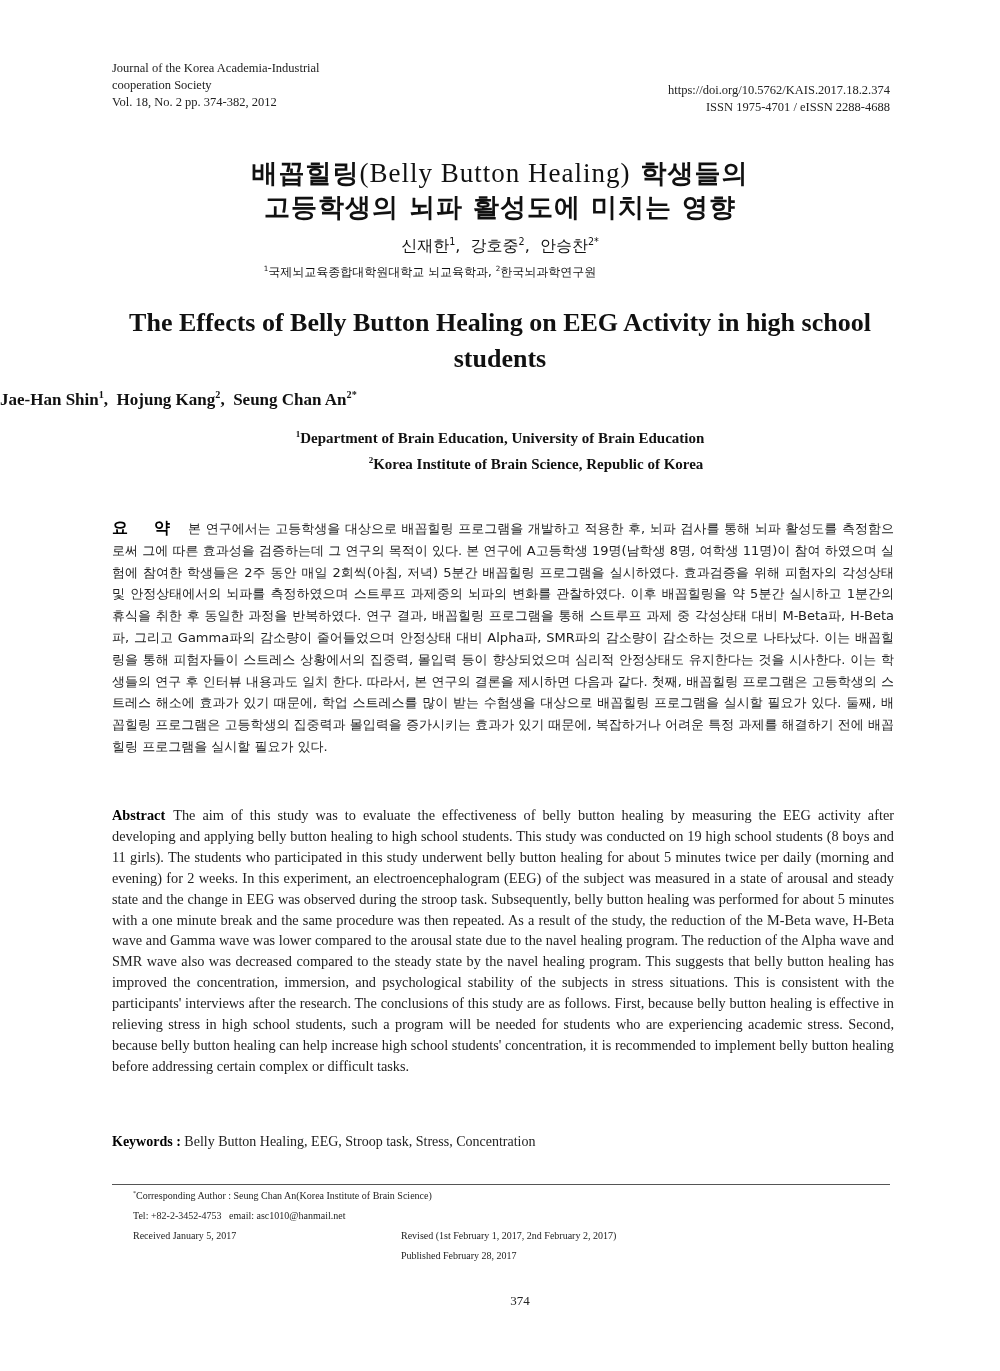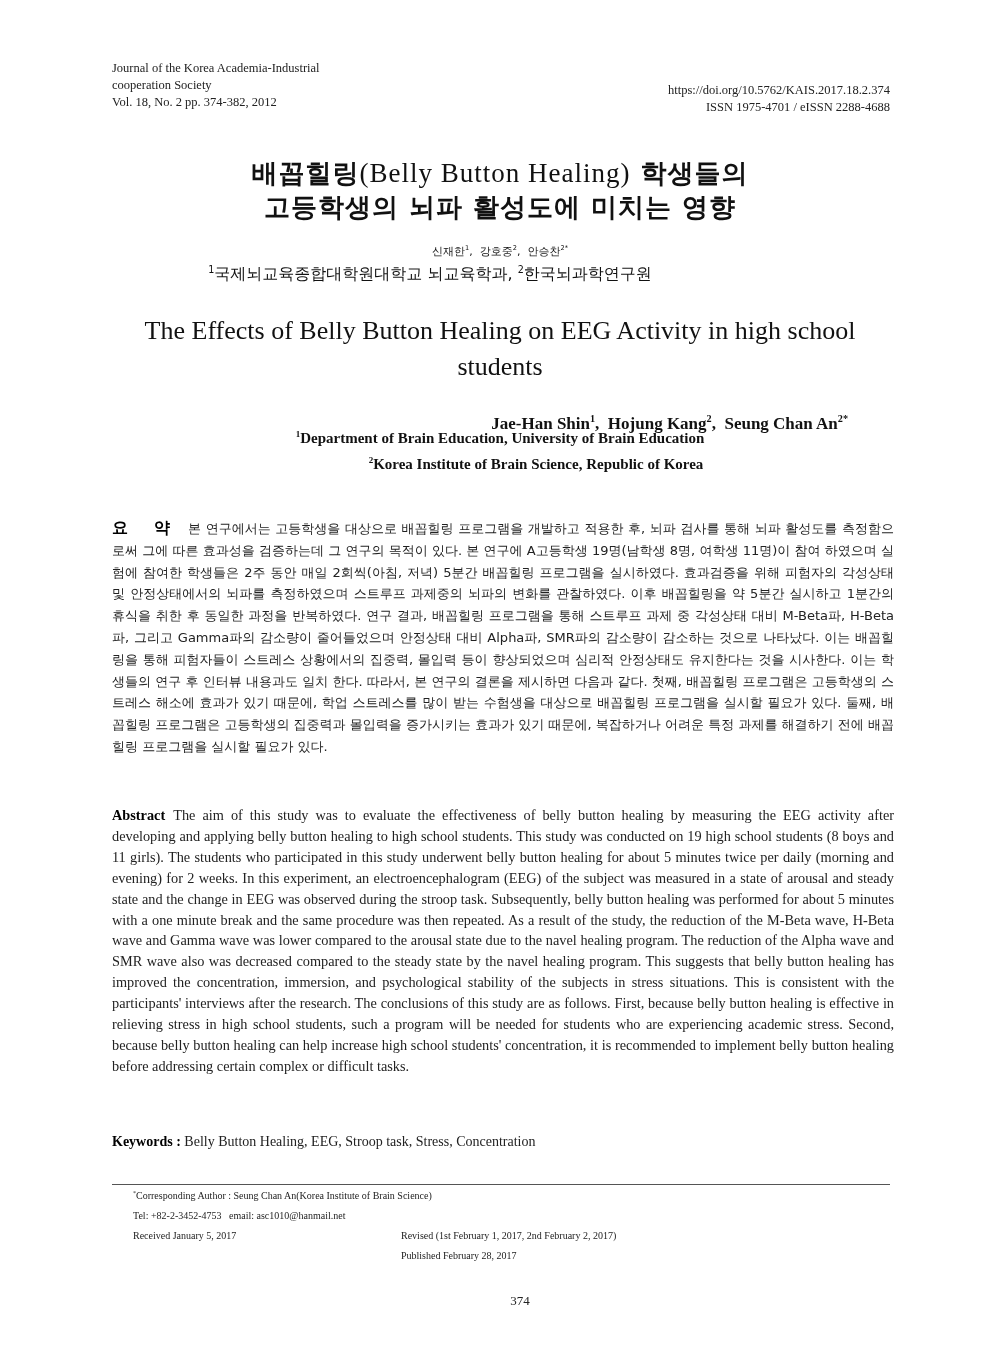--- a/index.html
+++ b/index.html
@@ -3,25 +3,25 @@
 <meta charset="utf-8">
 <style>
   html, body { margin: 0; padding: 0; background: #ffffff; }
   body { width: 1000px; height: 1371px; position: relative; overflow: hidden; color: #111; font-family: "Liberation Serif", serif; }
   .abs { position: absolute; }
   .hdr { font-size: 12.5px; line-height: 17px; color: #222; }
   .hdr-left { left: 112px; top: 60px; }
   .hdr-right { right: 110px; top: 65px; text-align: right; margin-top: 17px; }
   .kr-title { left: 0; width: 1000px; top: 156px; text-align: center; font-size: 26px; line-height: 34px; font-weight: bold; font-family: "DejaVu Sans", sans-serif; letter-spacing: 1px; }
   .kr-title .en { font-family: "Liberation Serif", serif; font-weight: normal; font-size: 27px; }
-  .kr-authors { left: 0; width: 1000px; top: 244px; text-align: center; font-size: 11px; font-family: "DejaVu Sans", sans-serif; }
-  .kr-affil { left: 0; width: 860px; top: 264px; text-align: center; font-size: 16px; font-family: "DejaVu Sans", sans-serif; }
+  .kr-authors { left: 0; width: 1000px; top: 236px; text-align: center; font-size: 16px; font-family: "DejaVu Sans", sans-serif; }
+  .kr-affil { left: 0; width: 860px; top: 264px; text-align: center; font-size: 12px; font-family: "DejaVu Sans", sans-serif; }
   sup { font-size: 60%; vertical-align: super; line-height: 0; }
-  .en-title { left: 100px; width: 800px; top: 305px; text-align: center; font-size: 26px; line-height: 36px; font-weight: normal; margin-top: 8px; }
-  .en-authors { left: 0; width: 848px; top: 414px; text-align: right; font-size: 17px; font-weight: bold; }
+  .en-title { left: 100px; width: 800px; top: 305px; text-align: center; font-size: 26px; line-height: 36px; font-weight: bold; }
+  .en-authors { left: 0; width: 848px; top: 390px; text-align: left; font-size: 17px; font-weight: bold; }
   .en-affil { left: 0; width: 1000px; text-align: center; font-size: 15px; font-weight: bold; }
   .kr-abstract { left: 112px; width: 782px; top: 517px; font-size: 13px; line-height: 21.8px; text-align: justify; font-family: "DejaVu Sans", sans-serif; color: #222; }
   .kr-abstract .head { font-weight: bold; font-size: 16px; margin-right: 8px; color: #000; letter-spacing: 10px; }
   .en-abstract { left: 112px; width: 782px; top: 805px; font-size: 14.3px; line-height: 20.9px; text-align: justify; color: #222; }
   .en-abstract .head { font-weight: bold; margin-right: 8px; color: #000; }
   .keywords { left: 112px; top: 1134px; font-size: 14px; color: #222; }
   .keywords .head { font-weight: bold; color: #000; }
   .divider { left: 112px; width: 778px; top: 1184px; height: 0; border-top: 1px solid #555; }
   .foot { font-size: 10px; line-height: 20px; color: #222; margin-left: 21px; }
   .foot-l { left: 112px; top: 1186px; }

